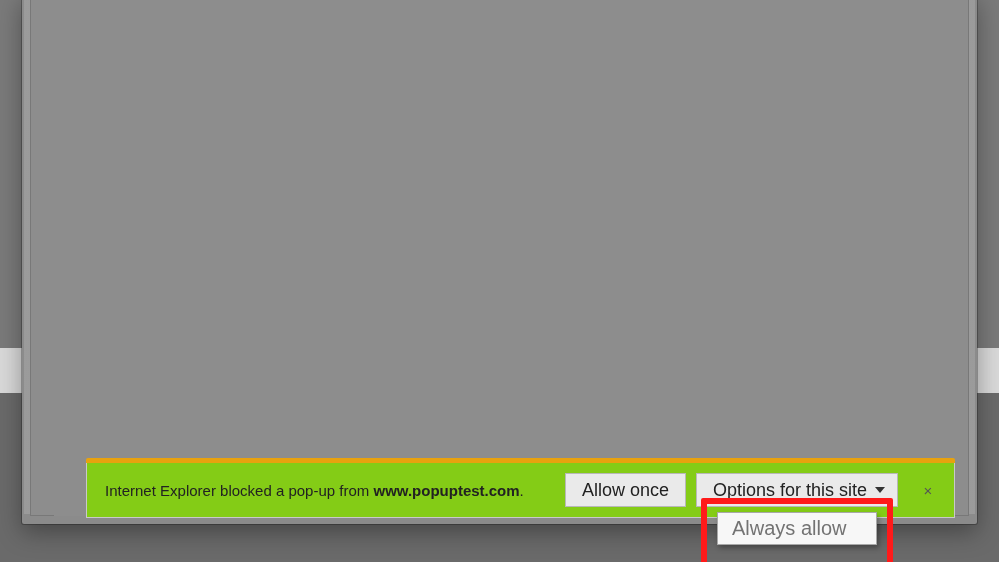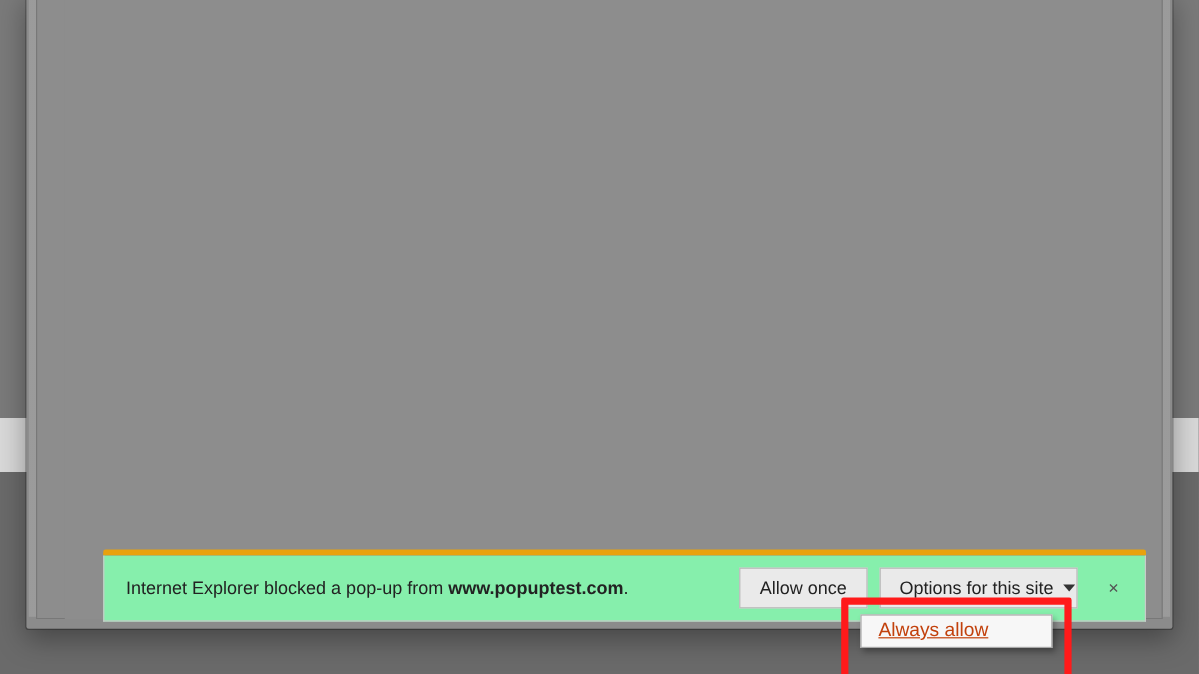--- a/index.html
+++ b/index.html
@@ -36,45 +36,45 @@
       left: 64px; right: 22px; bottom: 6px;
       height: 60px;
     }
     .notif-accent {
       height: 5px;
       background: #e8a20e;
       border-radius: 2px 2px 0 0;
     }
     .notif {
       height: 55px;
-      background: #86efac;
+      background: #84cc16;
       border: 1px solid #c9c9c9;
       border-top: none;
       display: flex;
       align-items: center;
       padding: 0 12px 0 18px;
       gap: 10px;
       font-size: 15px;
       color: #222;
     }
     .notif .msg { flex: 1; white-space: nowrap; }
     .notif .msg .site { font-weight: 700; }
     .btn {
       height: 34px;
       padding: 0 16px;
       background: #eaeaea;
       border: 1px solid #b8b8b8;
-      font-size: 15px;
+      font-size: 18px;
       color: #222;
       display: inline-flex;
       align-items: center;
       gap: 8px;
       cursor: pointer;
     }
-    .btn.dropdown { padding-right: 1px; }
+    .btn.dropdown { padding-right: 12px; }
     .chev-down {
       width: 0; height: 0;
       border-left: 5px solid transparent;
       border-right: 5px solid transparent;
       border-top: 6px solid #333;
       display: inline-block;
     }
     .close-x {
       width: 28px; height: 28px;
       display: flex; align-items: center; justify-content: center;
@@ -87,25 +87,24 @@
       position: absolute;
       right: 78px; top: 54px;
       min-width: 160px;
       background: #f7f7f7;
       border: 1px solid #a8a8a8;
       box-shadow: 2px 3px 5px rgba(0,0,0,.3);
       z-index: 20;
     }
     .menu-item {
       padding: 4px 14px;
-      font-size: 16px;
-      color: #c2410c;
+      font-size: 20px;
+      color: #737373;
       cursor: pointer;
       white-space: nowrap;
-      text-decoration: underline;
     }
 
     .highlight {
       position: absolute;
       right: 62px; top: 40px;
       width: 192px; height: 72px;
       border: 6px solid #ff1a1a;
       border-radius: 2px;
       z-index: 30;
       pointer-events: none;

